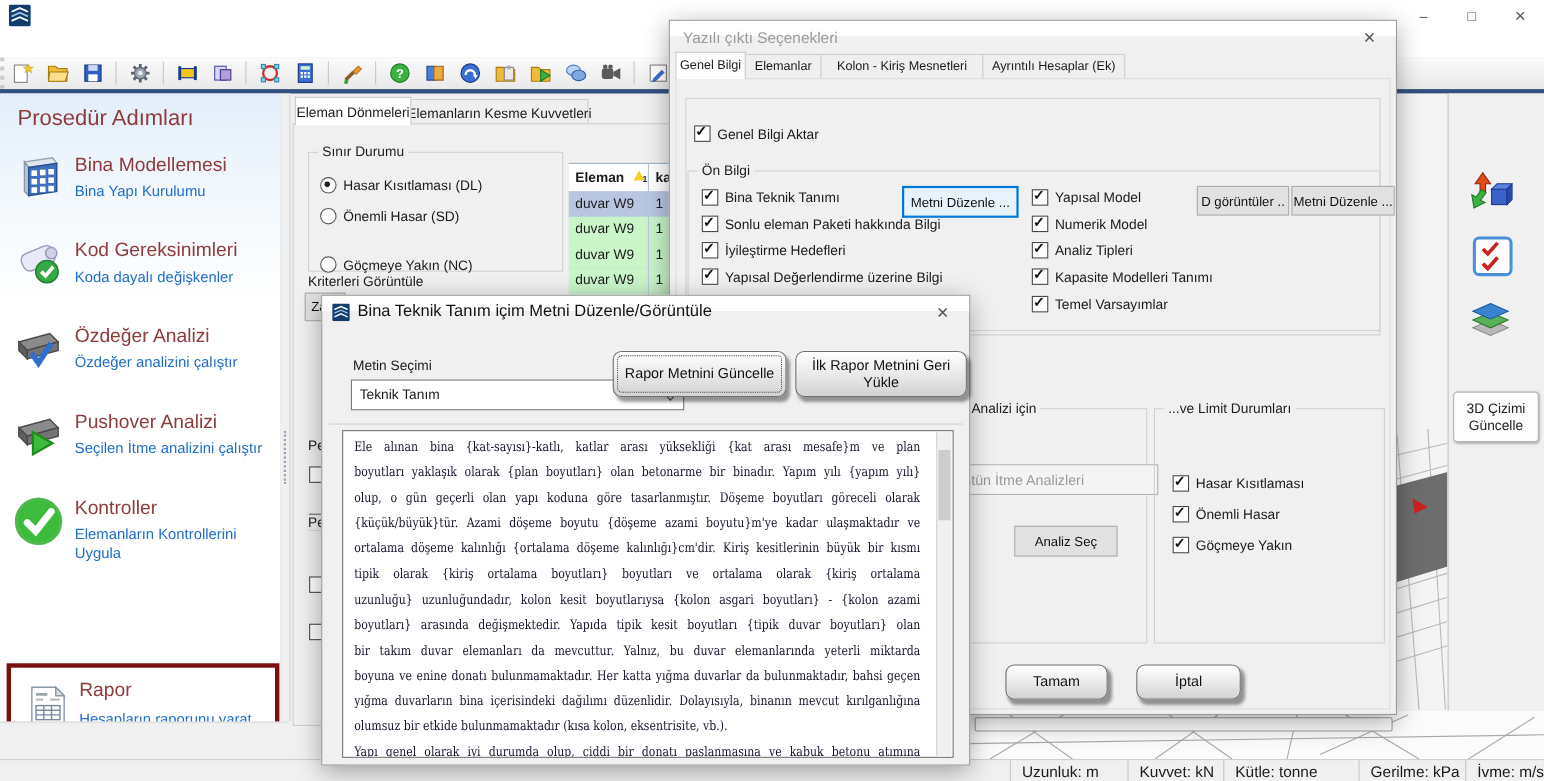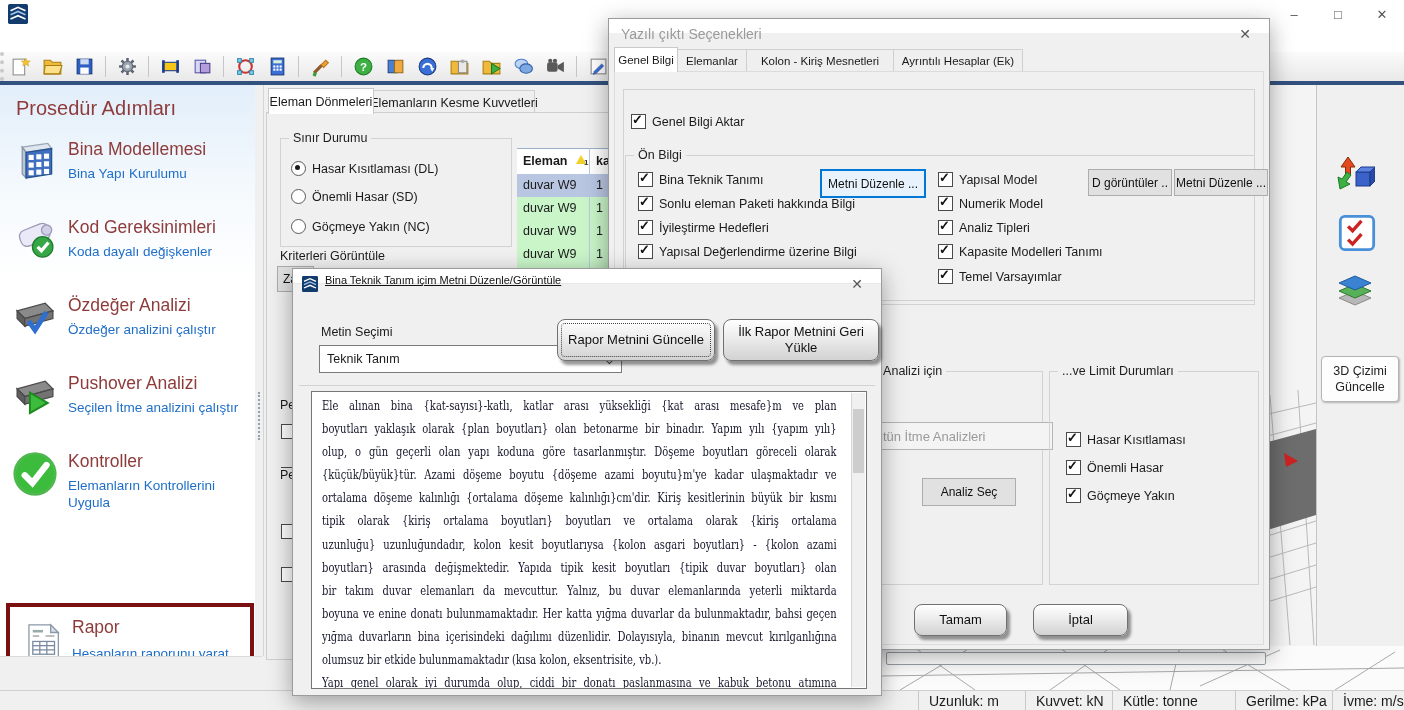--- a/index.html
+++ b/index.html
@@ -373,21 +373,21 @@
   <div class="abs grp" style="left:280px;top:138px;width:230px;height:107px;">
     <span class="glabel">Sınır Durumu</span>
     <div class="row abs" style="left:10px;top:22px;">
       <span class="radio sel"></span>
       <span>Hasar Kısıtlaması (DL)</span>
     </div>
     <div class="row abs" style="left:10px;top:50px;">
       <span class="radio"></span>
       <span>Önemli Hasar (SD)</span>
     </div>
-    <div class="row abs" style="left:10px;top:80px;">
+    <div class="row abs" style="left:10px;top:94px;">
       <span class="radio"></span>
       <span>Göçmeye Yakın (NC)</span>
     </div>
   </div>
   <span class="abs" style="left:280px;top:249px;font-size:12.5px;text-align:right;">Kriterleri Görüntüle</span>
   <div class="abs wbtn" style="left:277px;top:266px;width:30px;height:24px;justify-content:flex-start;padding-left:5px;">Za</div>
 
   <span class="abs" style="left:280px;top:398px;font-size:12.5px;background:#f0f0f0;">Pe</span>
   <div class="abs cb" style="left:281px;top:424px;"></div>
   <div class="abs cb" style="left:281px;top:452px;"></div>
@@ -573,21 +573,21 @@
   <div class="abs dialog" style="left:292px;top:268px;width:588px;height:426px;z-index:30;">
     <div class="dlg-title" style="border-bottom:1px solid #e8e8e8;">
       <span class="abs" style="left:9px;top:7px;width:16px;height:16px;">
         <svg viewBox="0 0 24 24" width="16" height="16">
             <rect width="24" height="24" rx="2" fill="#123c6e"></rect>
             <path d="M3 8 L12 4 L21 8" stroke="#fff" fill="none" stroke-width="2"></path>
             <path d="M3 13 L12 9 L21 13" stroke="#9fc1e8" fill="none" stroke-width="2"></path>
             <path d="M3 18 L12 14 L21 18" stroke="#fff" fill="none" stroke-width="2"></path>
           </svg>
       </span>
-      <span class="abs" style="left:32px;top:5px;font-size:11px;color:#111;text-decoration:underline;">Bina Teknik Tanım içim Metni Düzenle/Görüntüle</span>
+      <span class="abs" style="left:32px;top:5px;font-size:15px;color:#111;">Bina Teknik Tanım içim Metni Düzenle/Görüntüle</span>
       <span class="dlg-x" style="right:4px;">✕</span>
     </div>
 
     <span class="abs" style="left:28px;top:56px;font-size:12.5px;">Metin Seçimi</span>
     <div class="abs combo" style="left:26px;top:76px;width:294px;height:26px;">
       <span>Teknik Tanım</span>
       <span class="combo-arrow"></span>
     </div>
 
     <div class="abs btn3d" style="left:430px;top:50px;width:154px;height:40px;">

